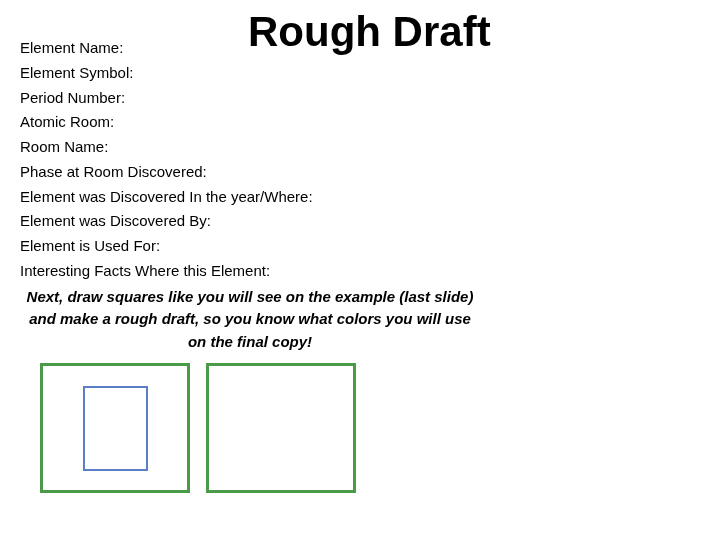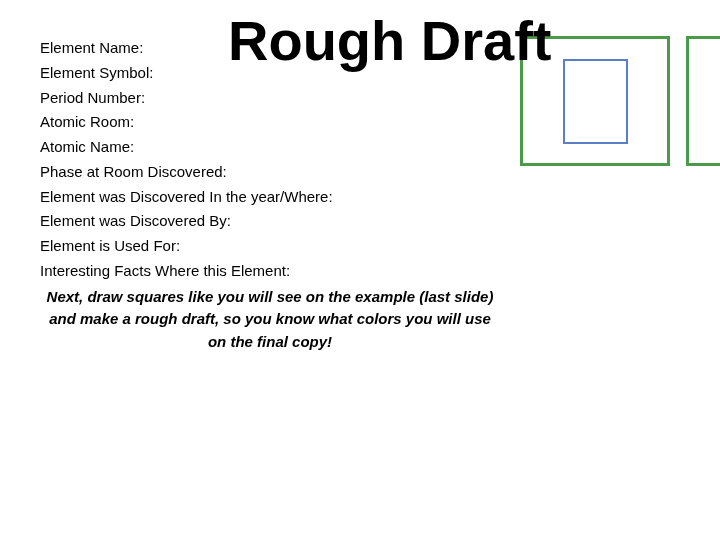--- a/index.html
+++ b/index.html
@@ -19,32 +19,31 @@
     .page {
       width: 720px;
       height: 540px;
       position: relative;
       padding: 16px 20px;
     }
 
     .title {
       position: absolute;
       top: 8px;
-      left: 228px;
-      font-size: 56px;
+      left: 248px;
+      font-size: 42px;
       font-weight: bold;
       color: #000000;
       white-space: nowrap;
     }
 
     .content-area {
       display: flex;
-      flex-direction: row;
+      flex-direction: column;
       margin-top: 10px;
-      margin-left: 20px;
     }
 
     .left-column {
       flex: 0 0 auto;
       padding-top: 10px;
     }
 
     .left-column p {
       font-size: 15px;
       color: #000000;
@@ -102,21 +101,21 @@
 
 <div class="page">
   <div class="title">Rough Draft</div>
 
   <div class="content-area">
     <div class="left-column">
       <p>Element Name:</p>
       <p>Element Symbol:</p>
       <p>Period Number:</p>
       <p>Atomic Room:</p>
-      <p>Atomic Name:</p>
+      <p>Room Name:</p>
       <p>Phase at Room Discovered:</p>
       <p>Element was Discovered In the year/Where:</p>
       <p>Element was Discovered By:</p>
       <p>Element is Used For:</p>
       <p>Interesting Facts Where this Element:</p>
       <p class="italic-note">Next, draw squares like you will see on the example (last slide) and make a rough draft, so you know what colors you will use on the final copy!</p>
     </div>
 
     <div class="right-column">
       <div class="box-outer">

